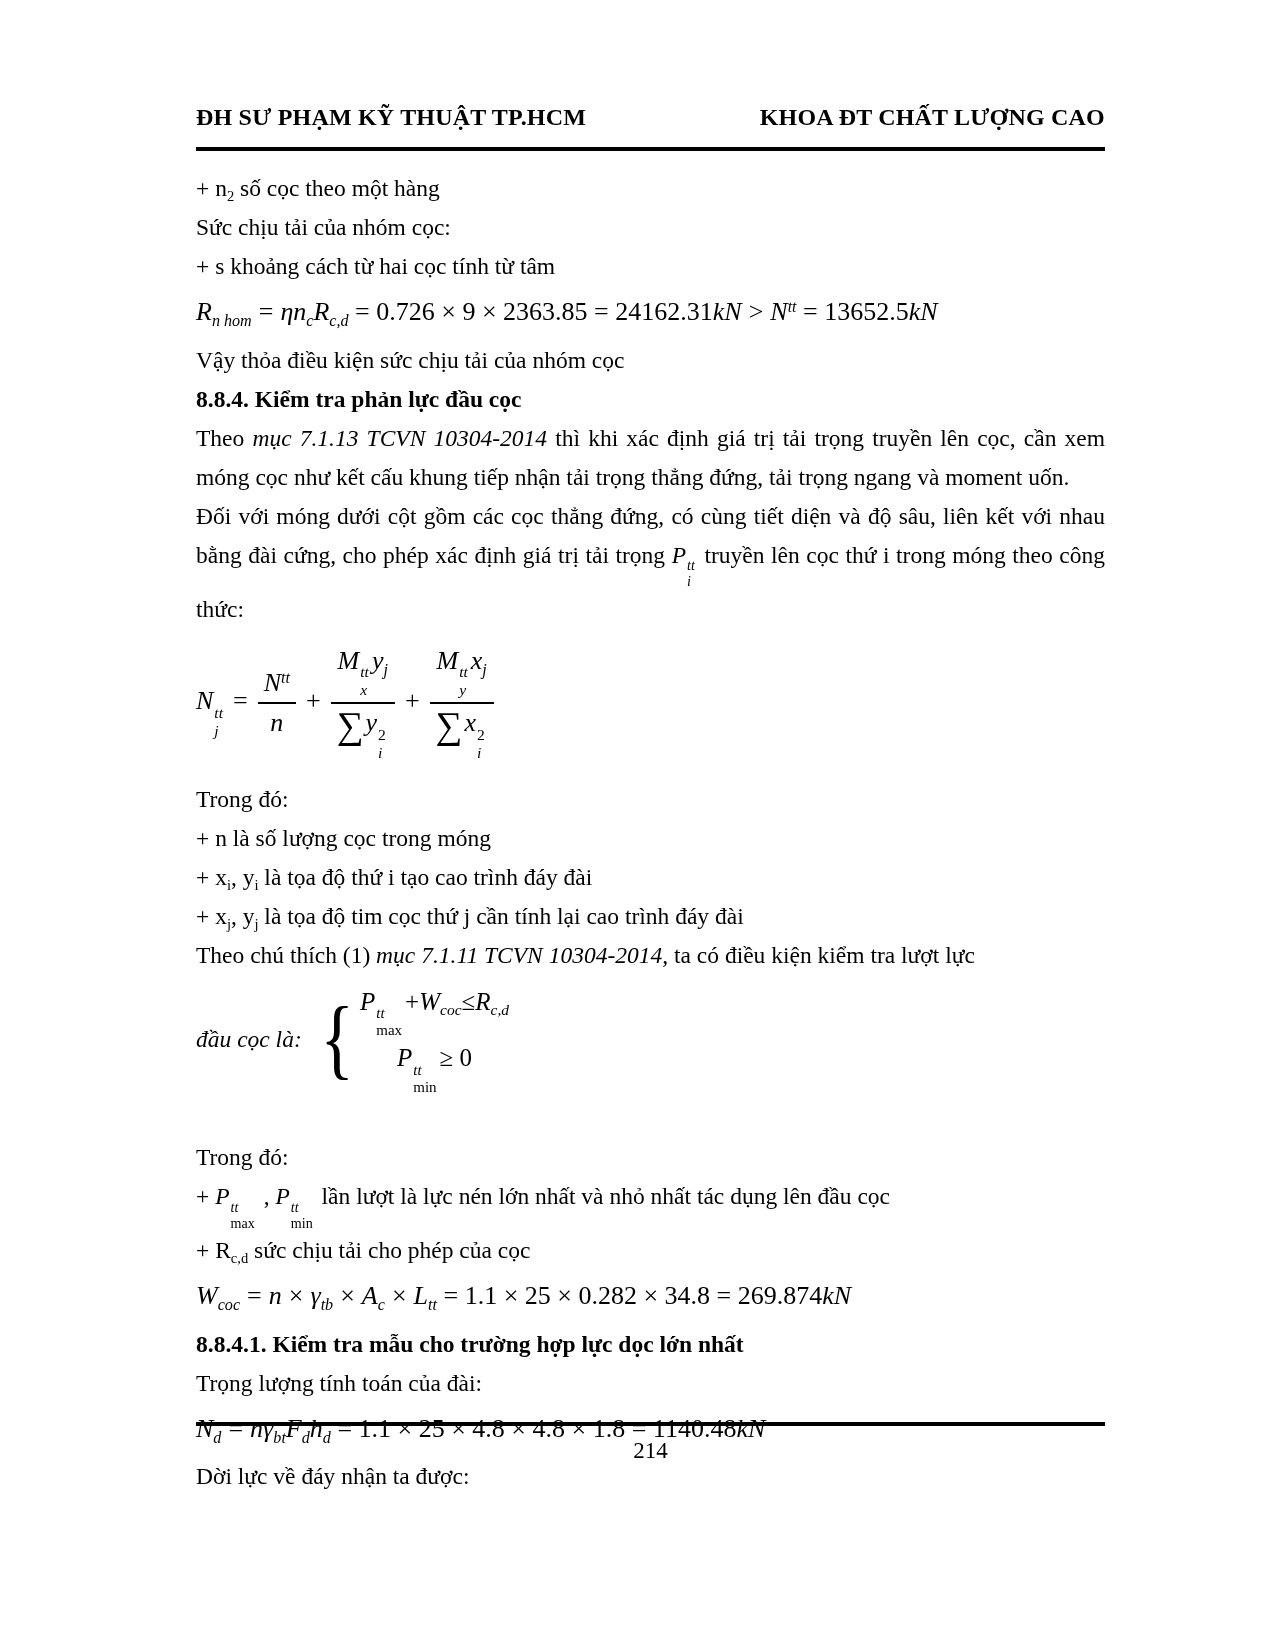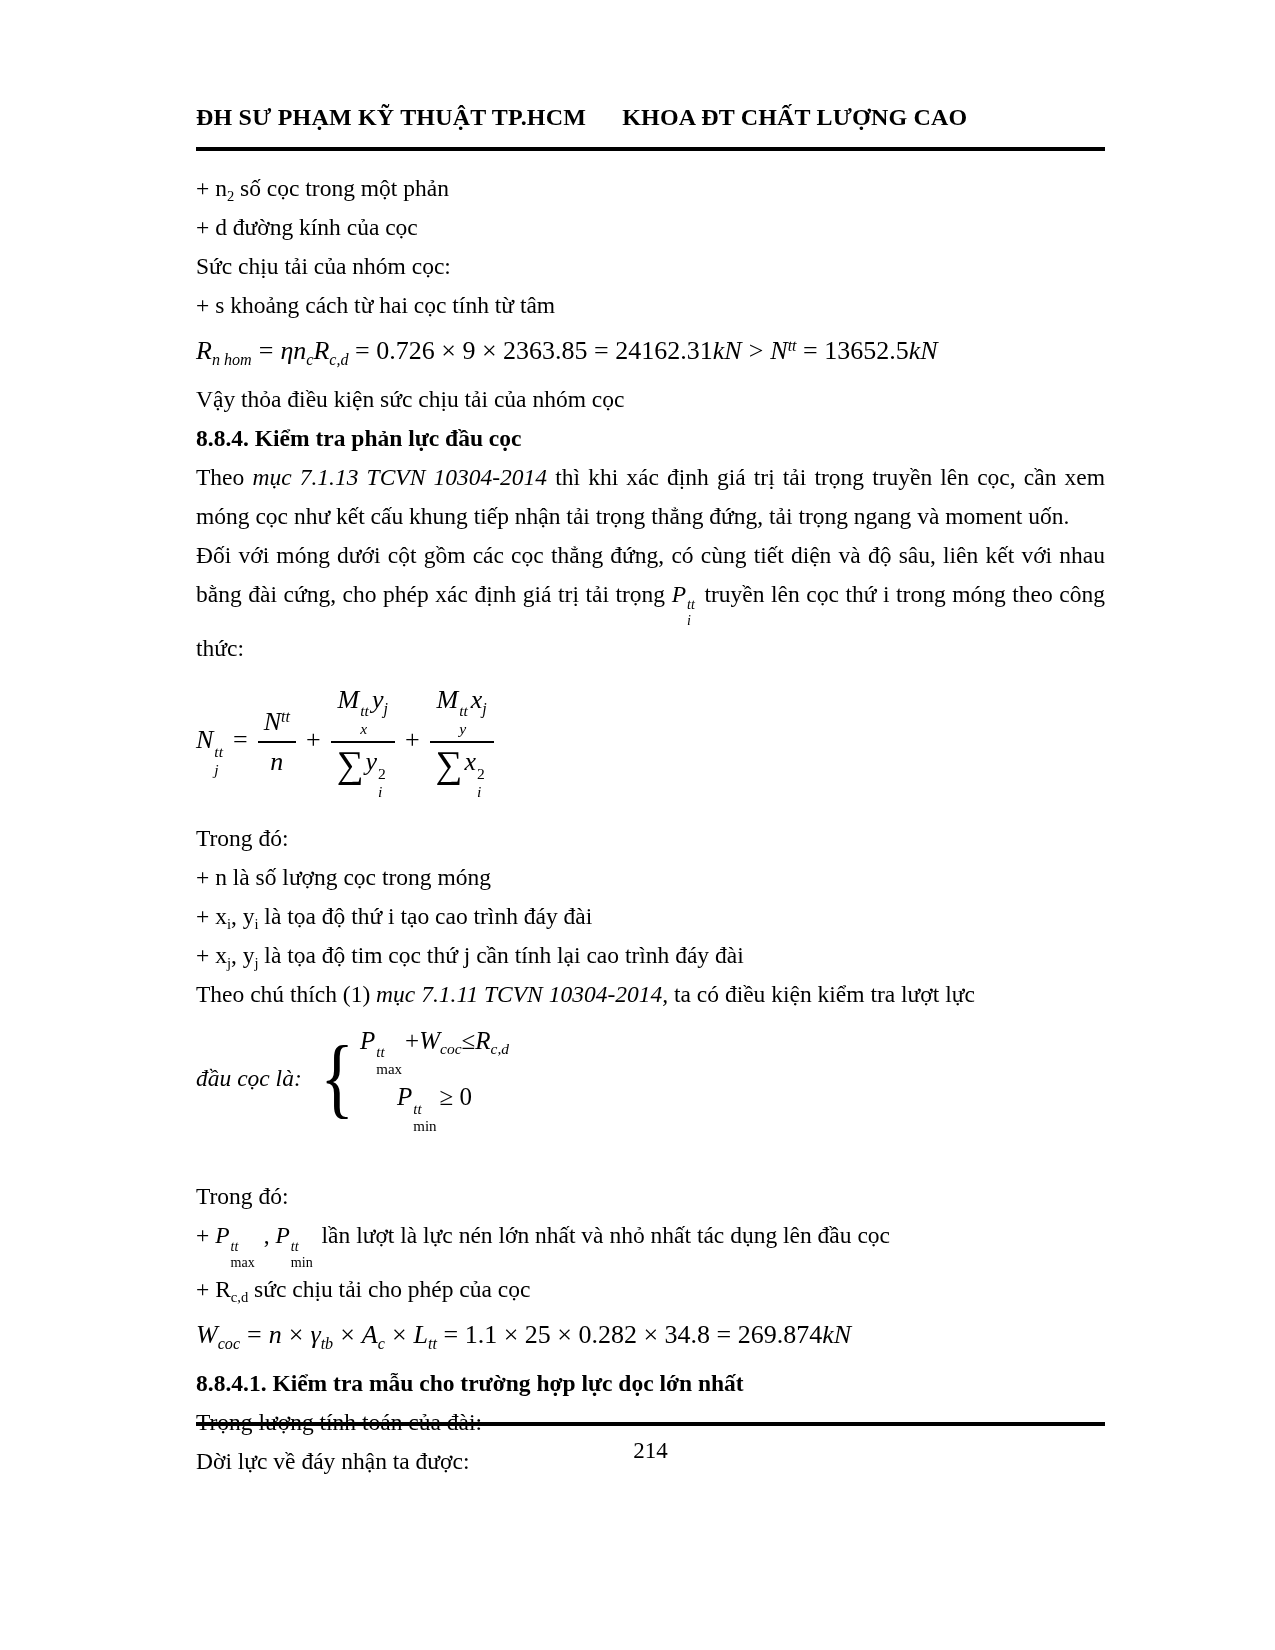--- a/index.html
+++ b/index.html
@@ -11,22 +11,22 @@
     background:#fff;
     color:#000;
     font-family:"Liberation Serif", serif;
     overflow:hidden;
   }
   .content {
     position:absolute;
     left:196px; right:170px; top:104px;
   }
   .header-row {
-    display:flex; 
-    font-weight:bold; font-size:24px; letter-spacing:0.2px;gap:36px;
+    display:flex; justify-content:space-between;
+    font-weight:bold; font-size:24px; letter-spacing:0.2px;
   }
   .header-rule { margin-top:16px; height:4px; background:#000; }
   main { margin-top:18px; font-size:23.5px; line-height:39px; }
   p.line { margin:0; }
   .just { text-align:justify; }
   .it { font-style:italic; }
   .h1 { font-weight:bold; margin:4px 0 2px;font-family:Liberation Serif, serif; }
   .h2 { font-weight:bold; margin:8px 0 4px; }
   sub { font-size:0.62em; vertical-align:-0.35em; line-height:0; }
   sup { font-size:0.62em; vertical-align:0.5em; line-height:0; }
@@ -59,23 +59,22 @@
     <header>
       <div class="header-row">
         <span>ĐH SƯ PHẠM KỸ THUẬT TP.HCM</span>
         <span>KHOA ĐT CHẤT LƯỢNG CAO</span>
       </div>
       <div class="header-rule"></div>
     </header>
 
     <main>
 
-      <p class="line"><span>+ n</span><sub>2</sub><span> số cọc trong một phản</span></p>
+      <p class="line"><span>+ n</span><sub>2</sub><span> số cọc theo một hàng</span></p>
 
-      <p class="line">+ d đường kính của cọc</p>
 
       <p class="line">Sức chịu tải của nhóm cọc:</p>
 
       <p class="line">+ s khoảng cách từ hai cọc tính từ tâm</p>
 
       <div class="formula"><span class="it">R</span><sub class="it">n hom</sub><span class="op">=</span><span class="it">η</span><span class="it">n</span><sub class="it">c</sub><span class="it">R</span><sub class="it">c,d</sub>
         <span>= 0.726 × 9 × 2363.85 = 24162.31</span><span class="it">kN</span><span class="op">&gt;</span><span class="it">N</span><sup class="it">tt</sup>
         <span>= 13652.5</span><span class="it">kN</span></div>
 
       <p class="line">Vậy thỏa điều kiện sức chịu tải của nhóm cọc</p>
@@ -143,20 +142,22 @@
 
       <p class="line"><span>+ R</span><sub>c,d</sub><span> sức chịu tải cho phép của cọc</span></p>
 
       <div class="formula"><span class="it">W</span><sub class="it">coc</sub><span class="op">=</span><span class="it">n</span><span class="op">×</span><span class="it">γ</span><sub class="it">tb</sub><span class="op">×</span><span class="it">A</span><sub class="it">c</sub><span class="op">×</span><span class="it">L</span><sub class="it">tt</sub>
         <span>= 1.1 × 25 × 0.282 × 34.8 = 269.874</span><span class="it">kN</span></div>
 
       <p class="line h2">8.8.4.1. Kiểm tra mẫu cho trường hợp lực dọc lớn nhất</p>
 
       <p class="line">Trọng lượng tính toán của đài:</p>
 
+      <div class="formula"><span class="it">N</span><sub class="it">d</sub><span class="op">=</span><span class="it">n</span><span class="it">γ</span><sub class="it">bt</sub><span class="it">F</span><sub class="it">d</sub><span class="it">h</span><sub class="it">d</sub>
+        <span>= 1.1 × 25 × 4.8 × 4.8 × 1.8 = 1140.48</span><span class="it">kN</span></div>
 
       <p class="line">Dời lực về đáy nhận ta được:</p>
 
     </main>
   </div>
 
   <footer class="footer">
     <div class="footer-rule"></div>
     <div class="page-number">214</div>
   </footer>

